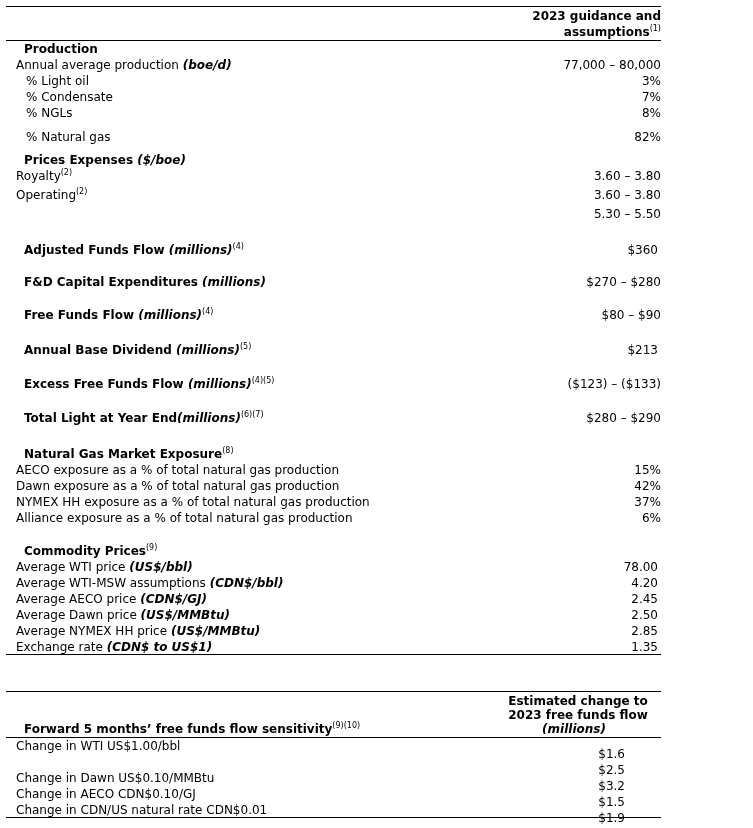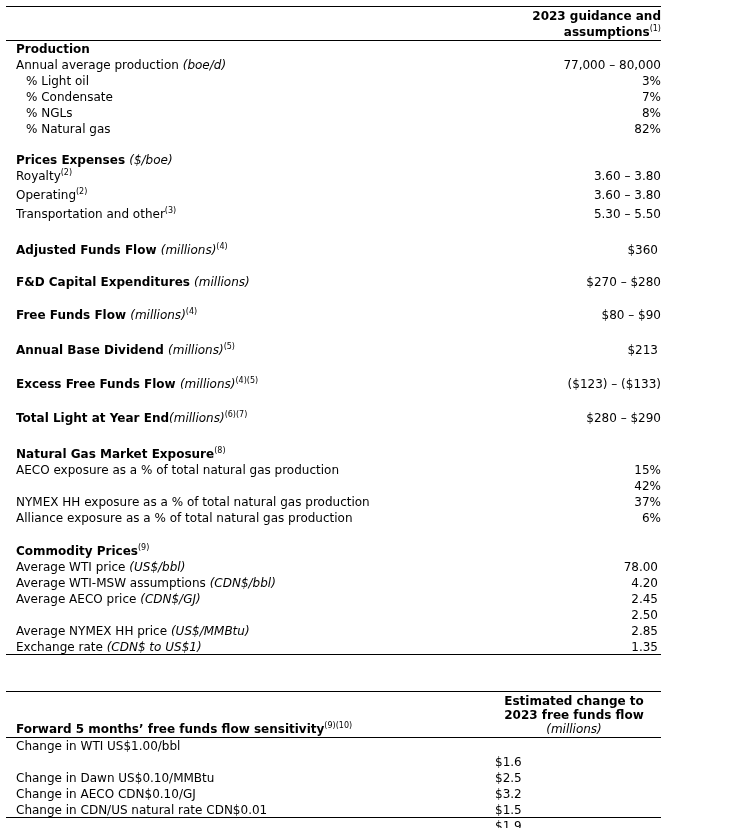--- a/index.html
+++ b/index.html
@@ -4,24 +4,24 @@
 <style>
   html, body { margin: 0; padding: 0; background: #ffffff; }
   body {
     width: 753px; height: 828px; position: relative; overflow: hidden;
     font-family: "DejaVu Sans", sans-serif; font-size: 12px; color: #000;
   }
   .rule { position: absolute; left: 6px; width: 655px; height: 0; border-top: 1px solid #000; }
   .row { position: absolute; left: 16px; width: 645px; height: 16px; line-height: 16px; white-space: nowrap; }
   .row .lbl { position: absolute; left: 0; top: 0; }
   .row .val { position: absolute; right: 0; top: 0; text-align: right; }
-  .row .valc { position: absolute; right: 0; top: 16px; width: 130px; text-align: left; }
+  .row .valc { position: absolute; right: 0; top: 8px; width: 130px; text-align: right; }
   .indent { padding-left: 10px; }
-  .b { font-weight: bold; }
-  .i { font-style: italic; font-weight: normal; }
+  .b { font-weight: bold; margin-left: 8px; }
+  .i { font-style: italic; font-weight: bold; }
   sup { font-size: 8px; line-height: 0; vertical-align: super; font-weight: normal; }
   .hdr { position: absolute; right: 92px; text-align: right; font-weight: bold; line-height: 16px; margin-left: 35px; }
   .hdr2 { position: absolute; left: 494px; width: 160px; text-align: center; line-height: 14px; }
   .hdr2 .b { display: block; }
   .hdr2 .i { display: block; }
 </style>
 </head>
 <body>
 
 <div>
@@ -44,38 +44,37 @@
     <span class="val">3%</span>
   </div>
   <div class="row" style="top:89px">
     <span class="lbl indent">% Condensate</span>
     <span class="val">7%</span>
   </div>
   <div class="row" style="top:105px">
     <span class="lbl indent">% NGLs</span>
     <span class="val">8%</span>
   </div>
-  <div class="row" style="top:121px">
+  <div class="row" style="top:129px">
     <span class="lbl indent">% Natural gas</span>
     <span class="val">82%</span>
   </div>
 
   <div class="row" style="top:152px">
     <span class="lbl"><span class="b">Prices Expenses </span><span class="i">($/boe)</span></span>
   </div>
   <div class="row" style="top:168px">
     <span class="lbl"><span>Royalty</span><sup>(2)</sup></span>
     <span class="val">3.60 – 3.80</span>
   </div>
   <div class="row" style="top:187px">
     <span class="lbl"><span>Operating</span><sup>(2)</sup></span>
     <span class="val">3.60 – 3.80</span>
   </div>
   <div class="row" style="top:206px">
-    <span class="lbl"><span>Transportation and other</span><sup>(3)</sup></span>
     <span class="val">5.30 – 5.50</span>
   </div>
 
   <div class="row" style="top:242px">
     <span class="lbl"><span class="b">Adjusted Funds Flow </span><span class="i">(millions)</span><sup>(4)</sup></span>
     <span class="val" style="right:3px">$360</span>
   </div>
   <div class="row" style="top:274px">
     <span class="lbl"><span class="b">F&amp;D Capital Expenditures </span><span class="i">(millions)</span><sup></sup></span>
     <span class="val">$270 – $280</span>
@@ -98,20 +97,21 @@
   </div>
 
   <div class="row" style="top:446px">
     <span class="lbl"><span class="b">Natural Gas Market Exposure</span><sup>(8)</sup></span>
   </div>
   <div class="row" style="top:462px">
     <span class="lbl">AECO exposure as a % of total natural gas production</span>
     <span class="val">15%</span>
   </div>
   <div class="row" style="top:478px">
+    <span class="lbl">Dawn exposure as a % of total natural gas production</span>
     <span class="val">42%</span>
   </div>
   <div class="row" style="top:494px">
     <span class="lbl">NYMEX HH exposure as a % of total natural gas production</span>
     <span class="val">37%</span>
   </div>
   <div class="row" style="top:510px">
     <span class="lbl">Alliance exposure as a % of total natural gas production</span>
     <span class="val">6%</span>
   </div>
@@ -125,20 +125,21 @@
   </div>
   <div class="row" style="top:575px">
     <span class="lbl"><span>Average WTI-MSW assumptions </span><span class="i">(CDN$/bbl)</span></span>
     <span class="val" style="right:3px">4.20</span>
   </div>
   <div class="row" style="top:591px">
     <span class="lbl"><span>Average AECO price </span><span class="i">(CDN$/GJ)</span></span>
     <span class="val" style="right:3px">2.45</span>
   </div>
   <div class="row" style="top:607px">
+    <span class="lbl"><span>Average Dawn price </span><span class="i">(US$/MMBtu)</span></span>
     <span class="val" style="right:3px">2.50</span>
   </div>
   <div class="row" style="top:623px">
     <span class="lbl"><span>Average NYMEX HH price </span><span class="i">(US$/MMBtu)</span></span>
     <span class="val" style="right:3px">2.85</span>
   </div>
   <div class="row" style="top:639px">
     <span class="lbl"><span>Exchange rate </span><span class="i">(CDN$ to US$1)</span></span>
     <span class="val" style="right:3px">1.35</span>
   </div>

